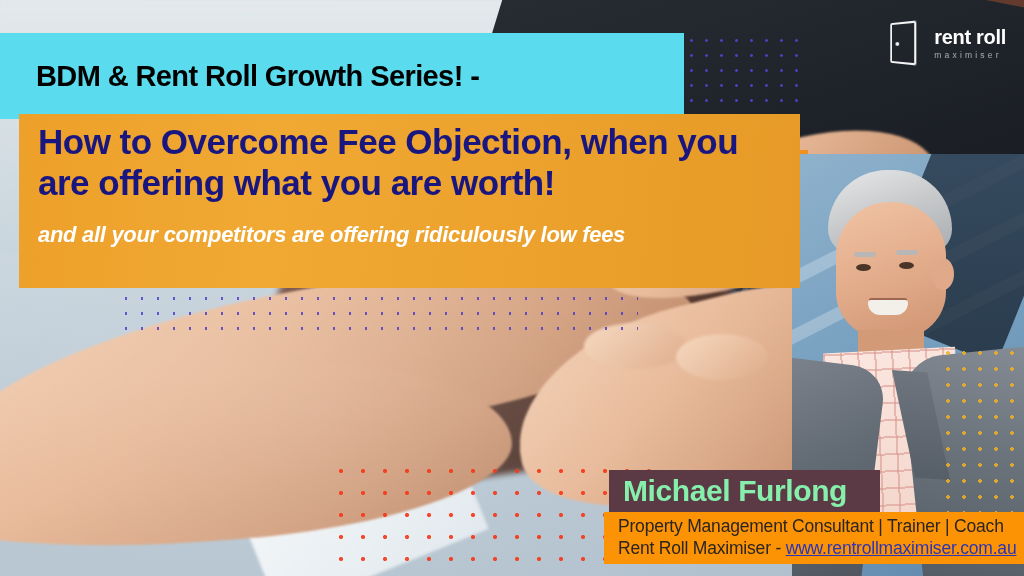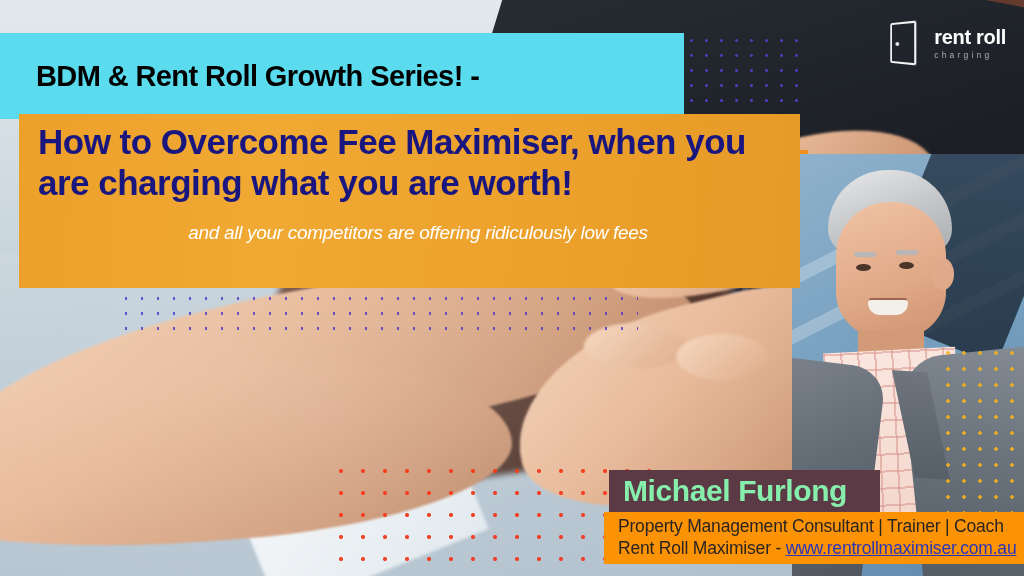--- a/index.html
+++ b/index.html
@@ -156,22 +156,22 @@
   }
   .headline{
     position:absolute; left:19px; top:8px; width:742px;
     color:#19177f;
     font-size:35px; font-weight:700; line-height:1.17;
     letter-spacing:-.5px;
   }
   .subline{
     position:absolute; left:19px; top:108px; width:760px;
     color:#ffffff;
-    font-size:19px; font-style:italic; font-weight:400;
-    letter-spacing:-.3px; white-space:nowrap;text-align:center;
+    font-size:22px; font-style:italic; font-weight:700;
+    letter-spacing:-.3px; white-space:nowrap;
   }
 
   
   .presenter{
     position:absolute; right:0; top:154px; width:232px; height:422px;
     overflow:hidden;
   }
   .pr-bg{
     position:absolute; inset:0;
     background:linear-gradient(150deg,#8fb2cc 0%, #7ba3c2 35%, #6d96b7 70%, #5f88ab 100%);
@@ -348,34 +348,34 @@
     <div class="pr-jacket-r"></div>
     <div class="pr-lapel"></div>
   </div>
   <div class="dots dots-yellow"></div>
 
   <div class="cyan-band">
     <div class="kicker">BDM &amp; Rent Roll Growth Series! -</div>
   </div>
 
   <div class="orange-block">
-    <div class="headline">How to Overcome Fee Maximiser, when you are charging what you are worth!</div>
+    <div class="headline">How to Overcome Fee Objection, when you are offering what you are worth!</div>
     <div class="subline">and all your competitors are offering ridiculously low fees</div>
   </div>
 
   <div class="name-badge">
     <div class="nm">Michael Furlong</div>
   </div>
 
   <div class="info-bar">
     <div class="ln ln1">Property Management Consultant  |  Trainer  |  Coach</div>
     <div class="ln ln2"><span>Rent Roll Maximiser - </span><span class="url">www.rentrollmaximiser.com.au</span></div>
   </div>
 
   <div class="logo">
     <div class="logo-door"></div>
     <div class="logo-txt">
       <span class="logo-main">rent roll</span>
-      <span class="logo-sub">charging</span>
+      <span class="logo-sub">maximiser</span>
     </div>
   </div>
 
 </div>
 
 </body></html>

